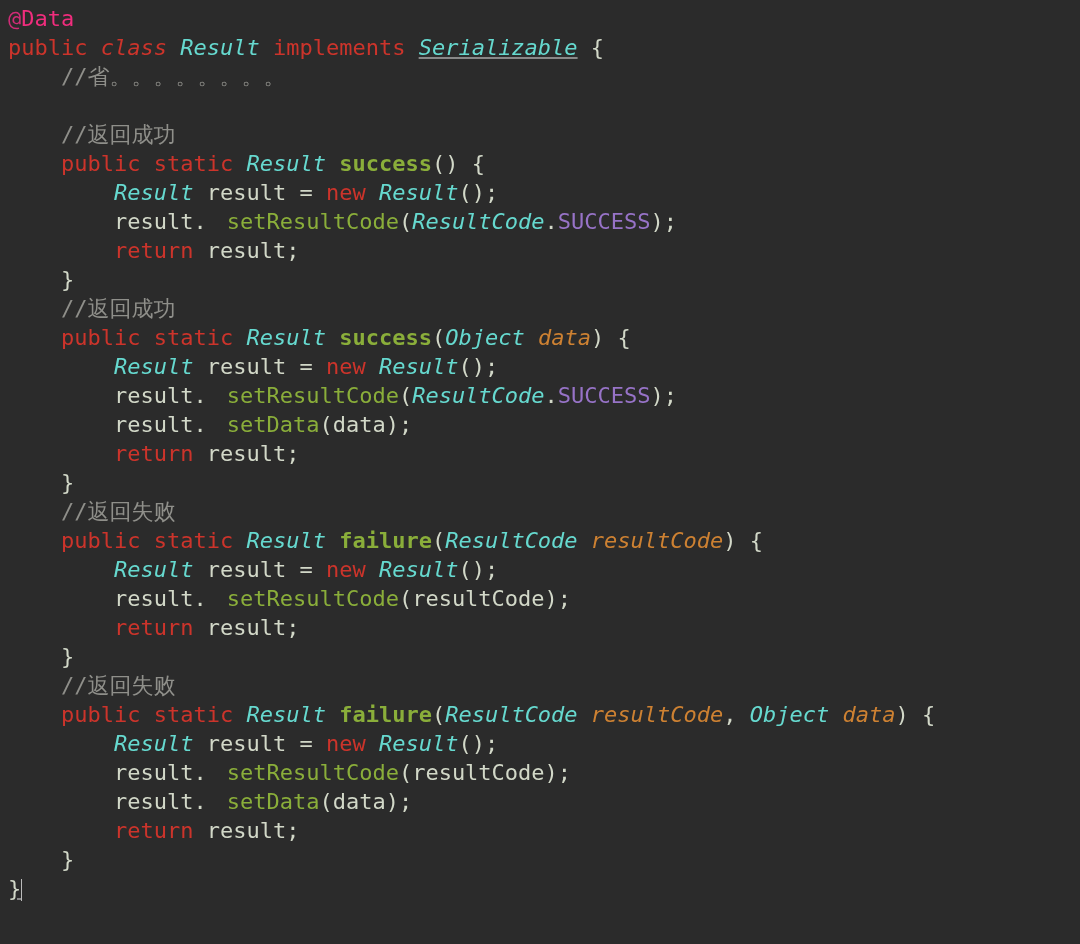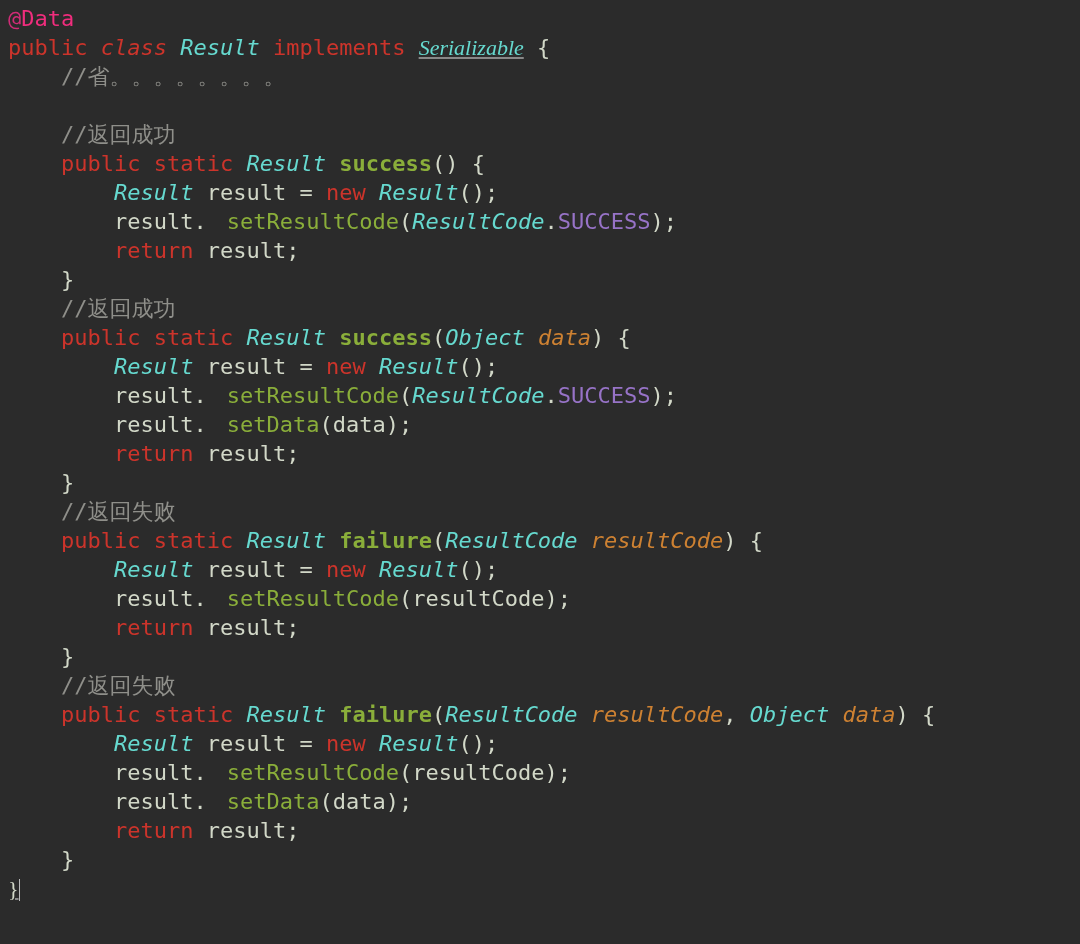--- a/index.html
+++ b/index.html
@@ -25,21 +25,21 @@
   .c-modifier   { color: #cc342b; font-style: italic; }
   .c-type       { color: #66d9cf; font-style: italic; }
   .c-func       { color: #8aae3a; margin-left: 20px; }
   .c-funcbold   { color: #8aae3a; font-weight: bold; }
   .c-ident      { color: #d2d8c8; }
   .c-param      { color: #cd8132; font-style: italic; }
   .c-comment    { color: #8f8f8a; }
   .c-punct      { color: #d2d8c8; }
   .c-const      { color: #9773c7; }
   .c-at         { color: #d12c77; }
-  .underline    { text-decoration: underline; text-decoration-color: #888; font-family: Liberation Serif, serif; }
+  .underline    { text-decoration: underline; text-decoration-color: #888; }
 
   .caret {
     display: inline-block;
     width: 1px;
     height: 22px;
     background: #bbb;
     vertical-align: text-bottom;
     margin-left: 0px;
   }
 </style>

